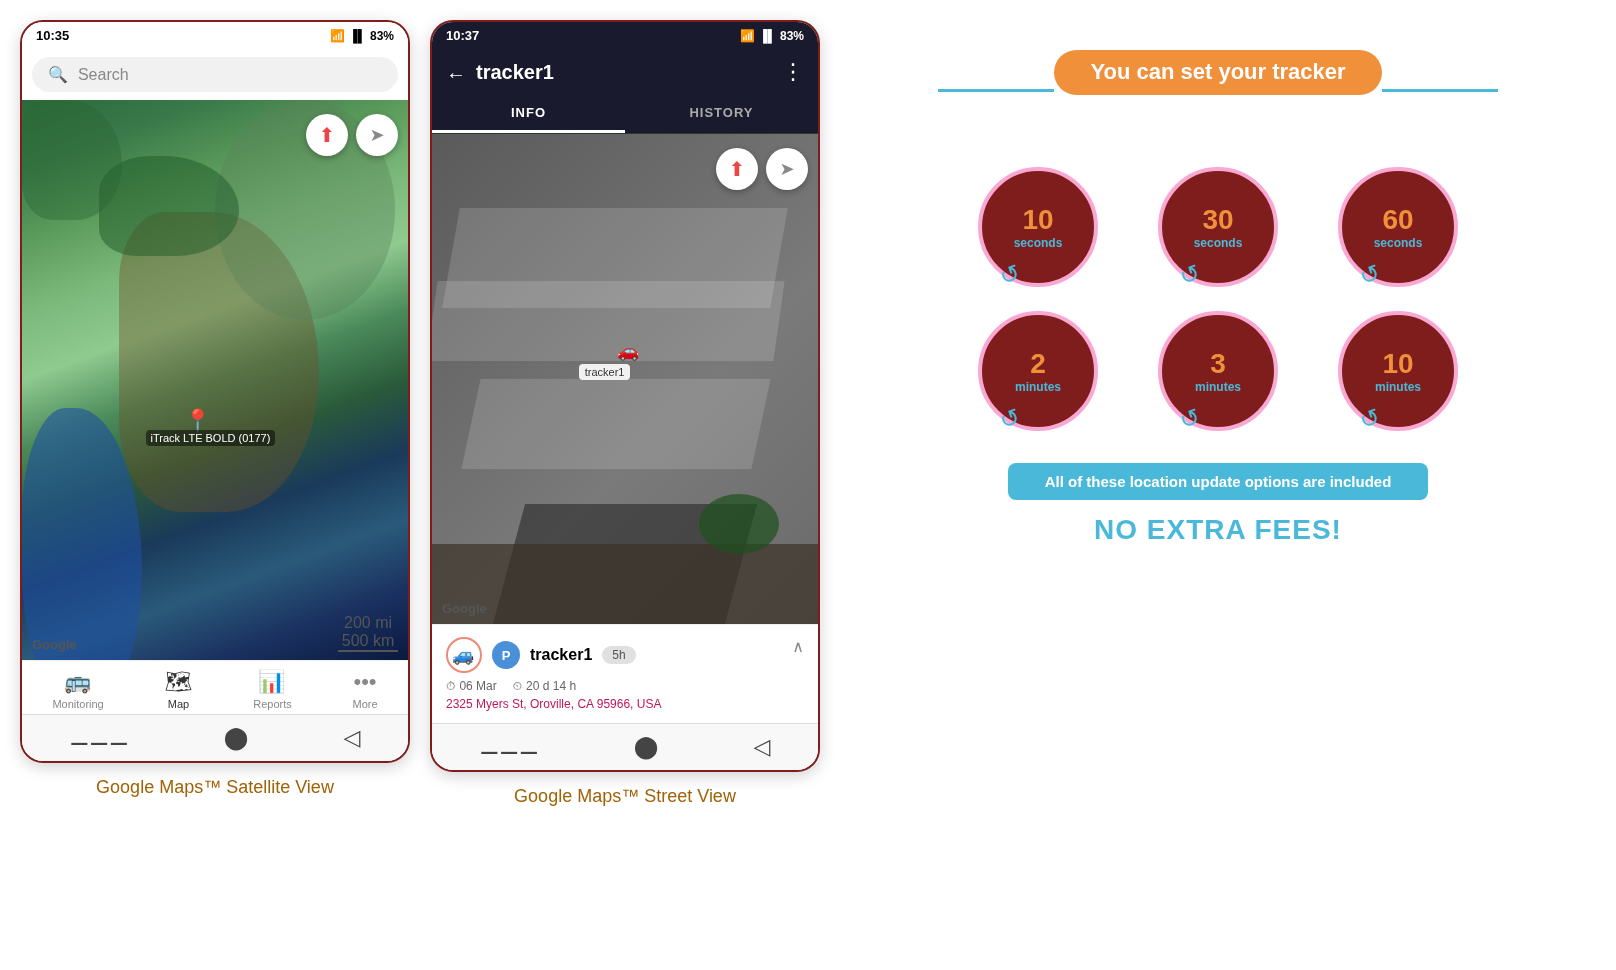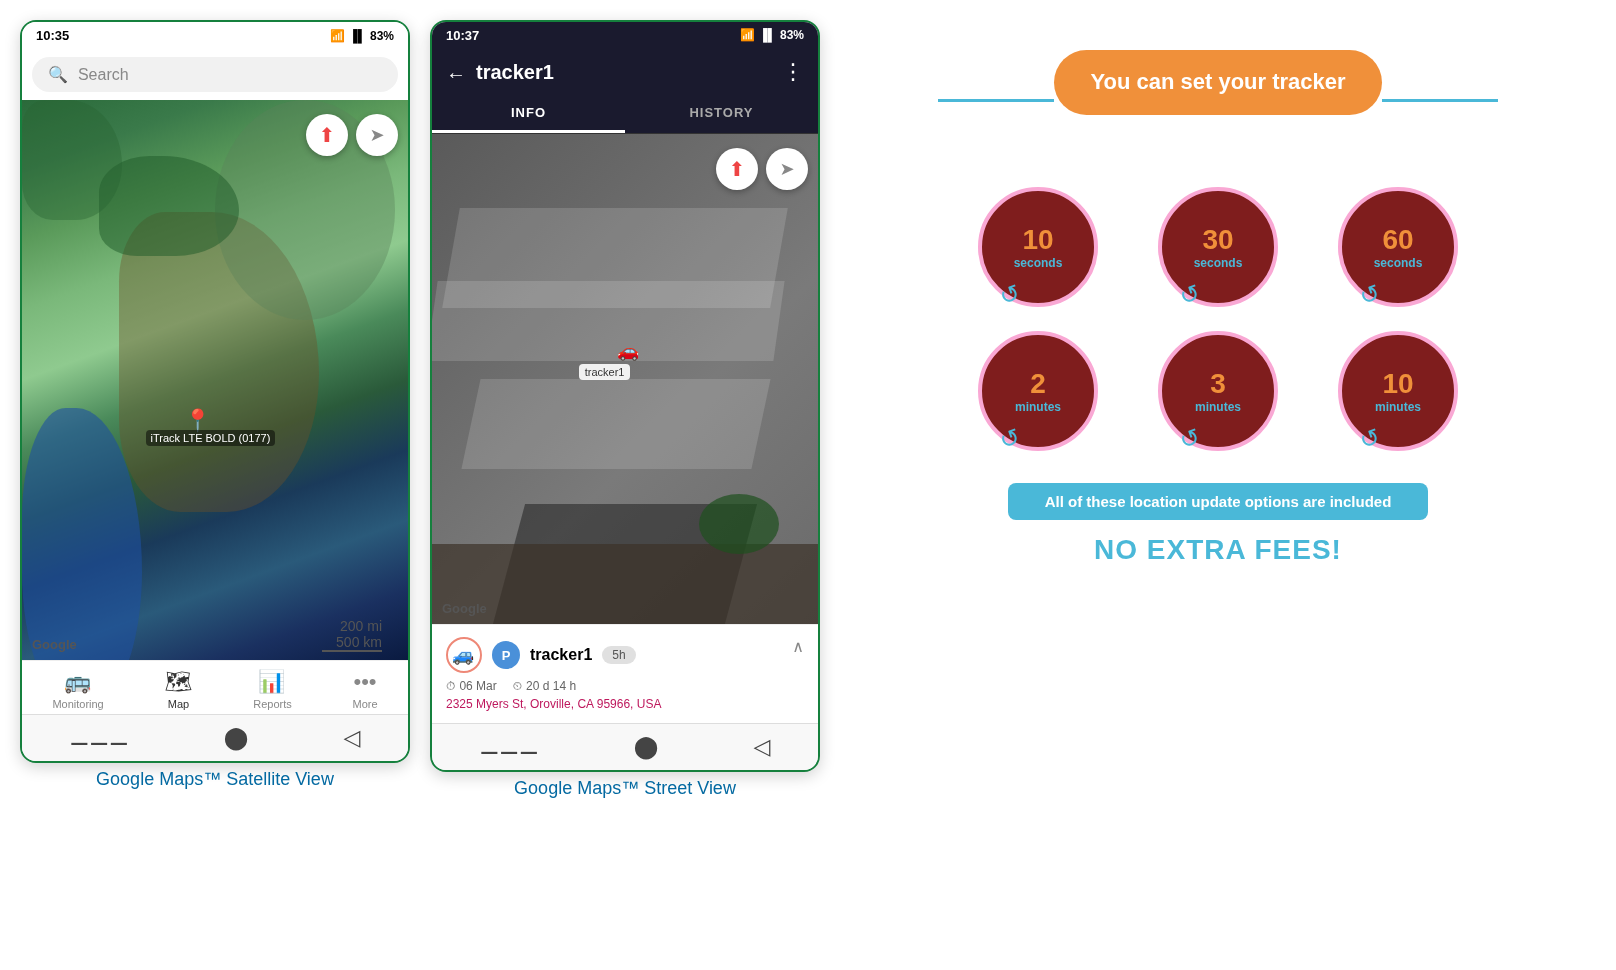--- a/index.html
+++ b/index.html
@@ -17,30 +17,30 @@
 
     
     .phone-wrapper {
       display: flex;
       flex-direction: column;
       align-items: center;
       flex-shrink: 0;
     }
     .phone-frame {
       width: 390px;
-      border-radius: 16px;
+      border-radius: 23px;
       overflow: hidden;
-      border: 2px solid #15803d;
+      border: 2px solid #7f1d1d;
       box-shadow: 0 4px 16px rgba(0,0,0,0.18);
       background: #fff;
     }
     .phone-caption {
-      margin-top: 6px;
+      margin-top: 14px;
       font-size: 18px;
-      color: #0369a1;
+      color: #a16207;
       text-align: right;
     }
 
     
     .status-bar {
       background: #ffffff;
       display: flex;
       justify-content: space-between;
       align-items: center;
       padding: 6px 14px;
@@ -145,24 +145,24 @@
       position: absolute;
       bottom: 8px;
       left: 10px;
       font-size: 13px;
       font-weight: bold;
       color: #555;
     }
     .scale-bar {
       position: absolute;
       bottom: 8px;
-      right: 26px;
-      font-size: 14px;
+      right: 10px;
+      font-size: 16px;
       color: #555;
-      text-align: right;
+      text-align: center;
     }
     .scale-line {
       border-bottom: 2px solid #555;
       border-left: 1px solid #555;
       border-right: 1px solid #555;
       width: 60px;
       margin-left: auto;
     }
 
     
@@ -195,21 +195,21 @@
       border-top: 1px solid #ddd;
     }
     .android-nav span { font-size: 22px; color: #444; cursor: pointer; }
 
     
     .tracker-status-bar {
       background: #1a1a2e;
       color: #fff;
       display: flex;
       justify-content: space-between;
-      align-items: flex-start;
+      align-items: flex-end;
       padding: 6px 14px;
       font-size: 13px;
       font-weight: 600;
     }
     .tracker-header {
       background: #1a1a2e;
       color: #fff;
       display: flex;
       align-items: center;
       padding: 10px 14px;
@@ -329,21 +329,21 @@
       flex: 1;
       display: flex;
       flex-direction: column;
       align-items: center;
       padding: 30px 20px;
       min-width: 580px;
     }
     .infographic-title-box {
       background: #f0903a;
       border-radius: 40px;
-      padding: 18px 36px;
+      padding: 8px 36px;
       text-align: center;
       margin-bottom: 36px;
       max-width: 440px;
     }
     .infographic-title-box h2 {
       color: #fff;
       font-size: 22px;
       font-weight: 800;
       line-height: 1.3;
     }

